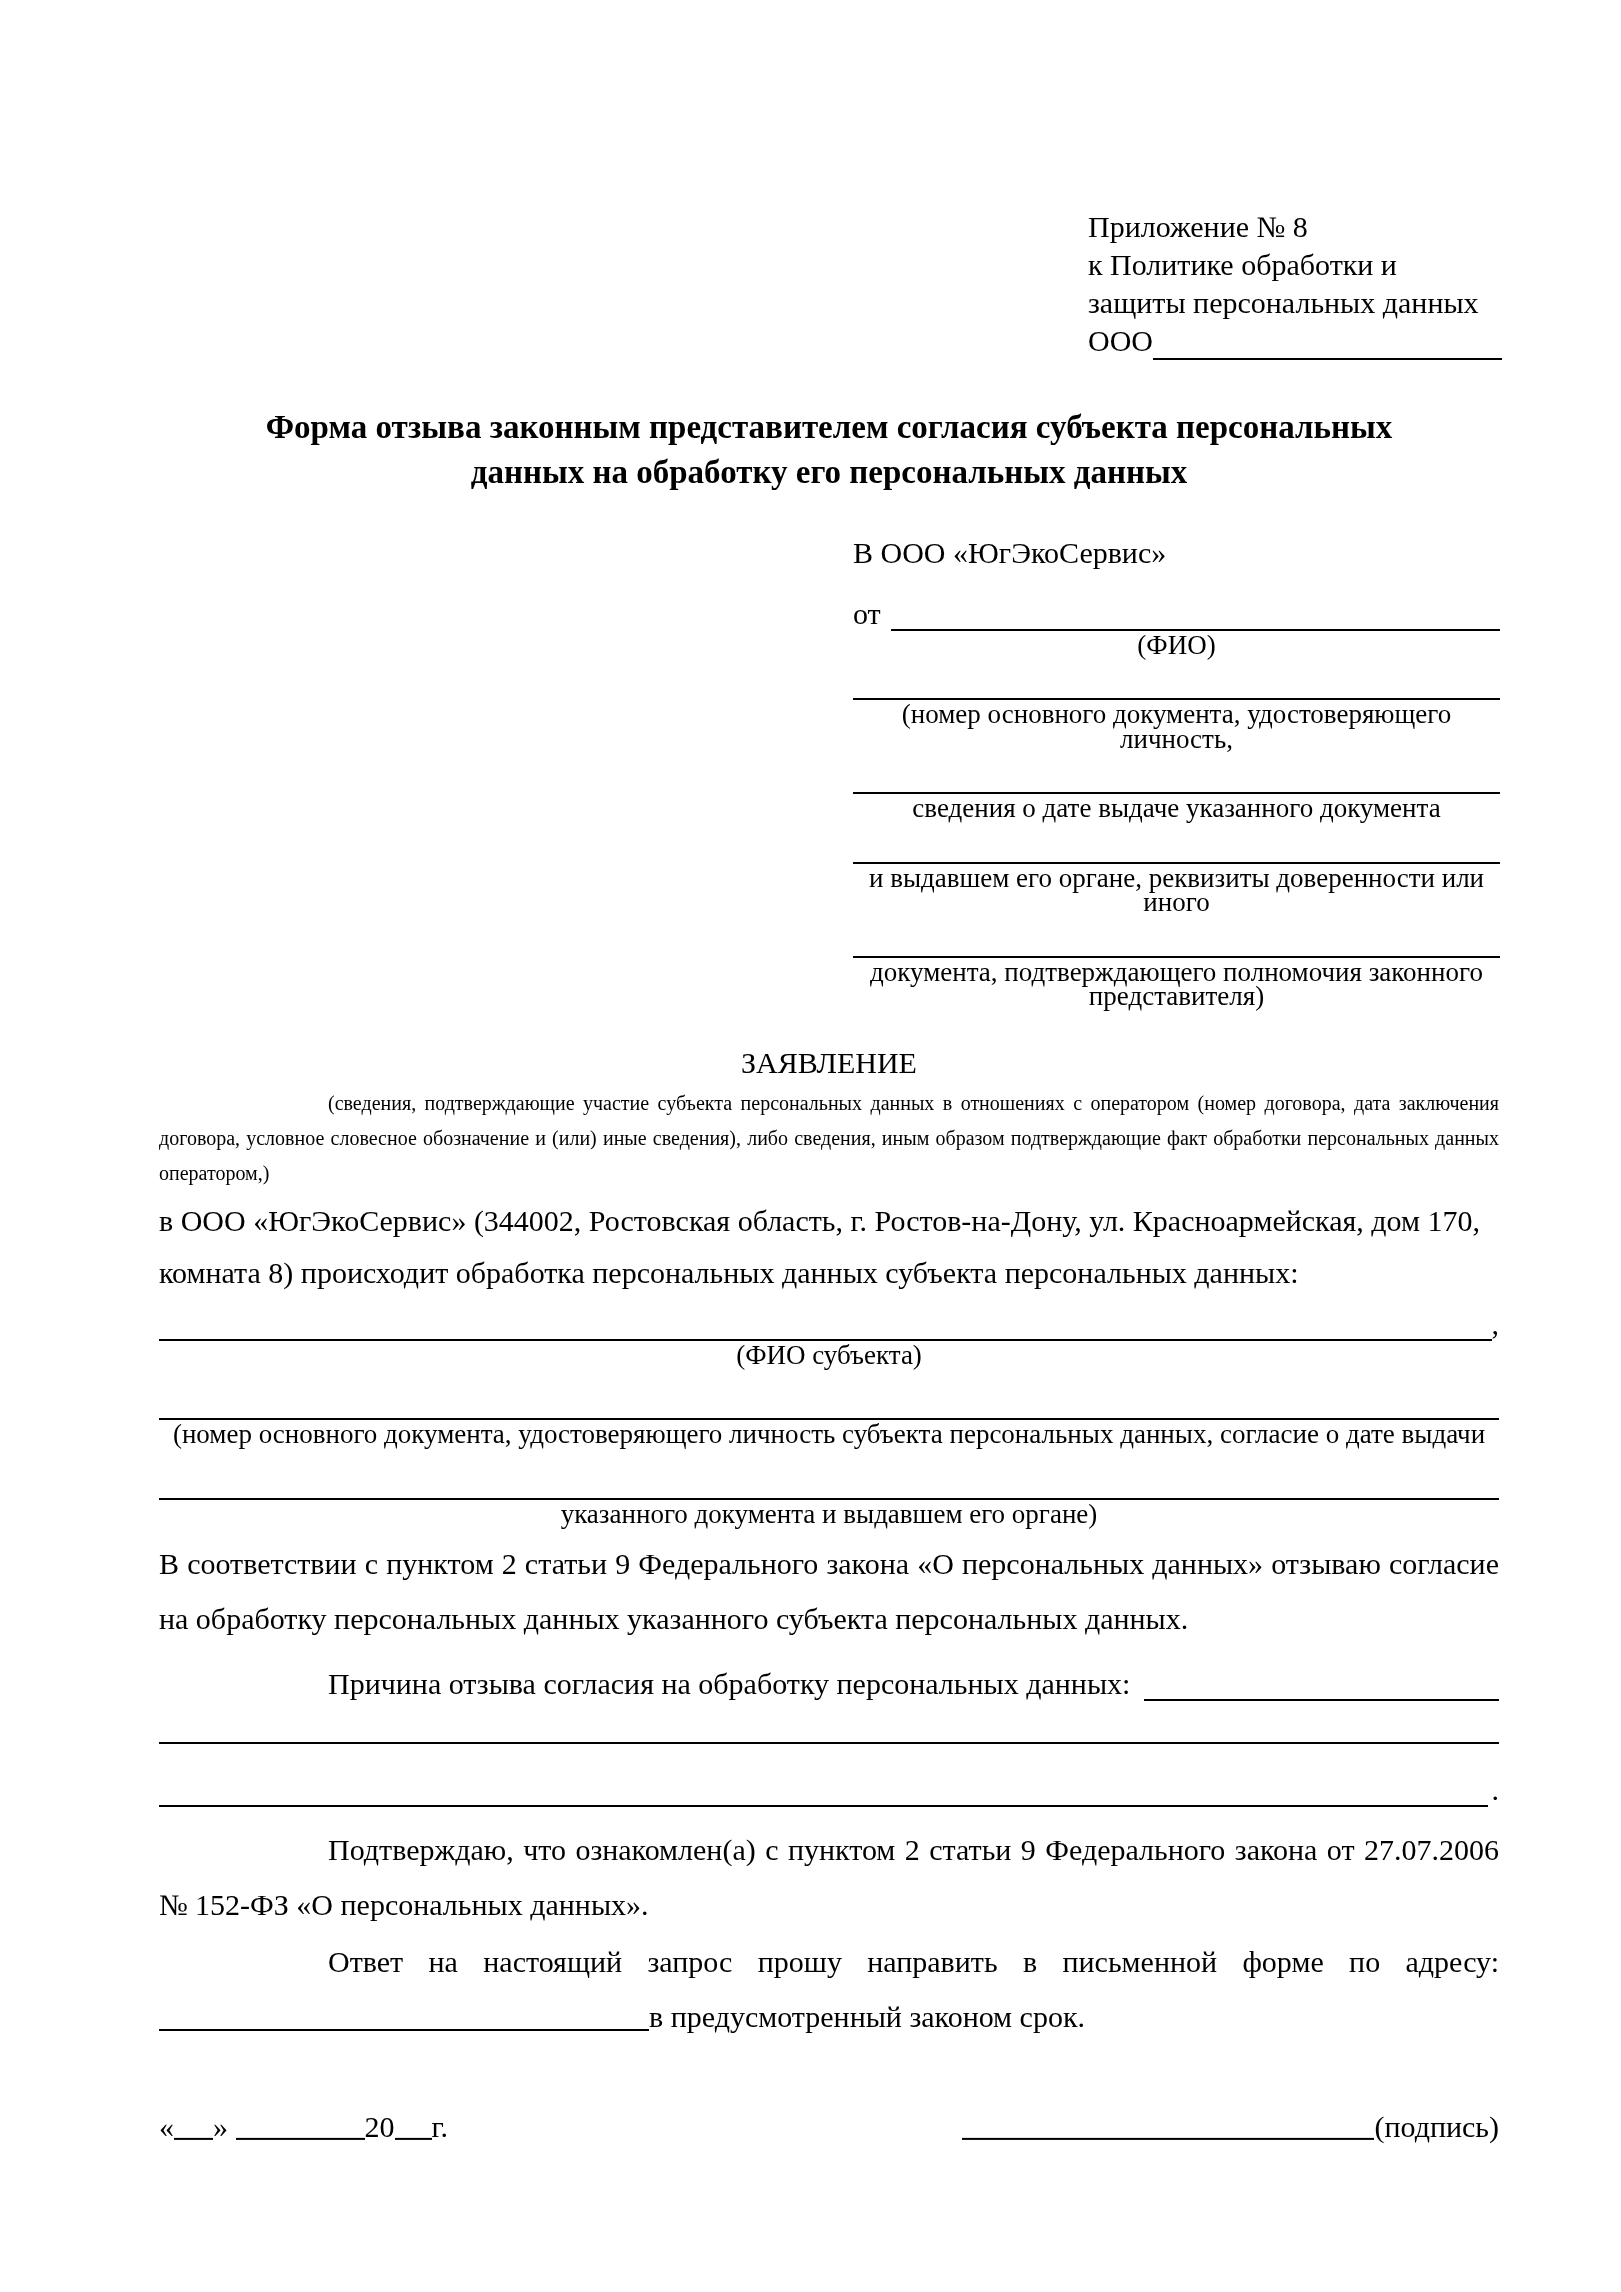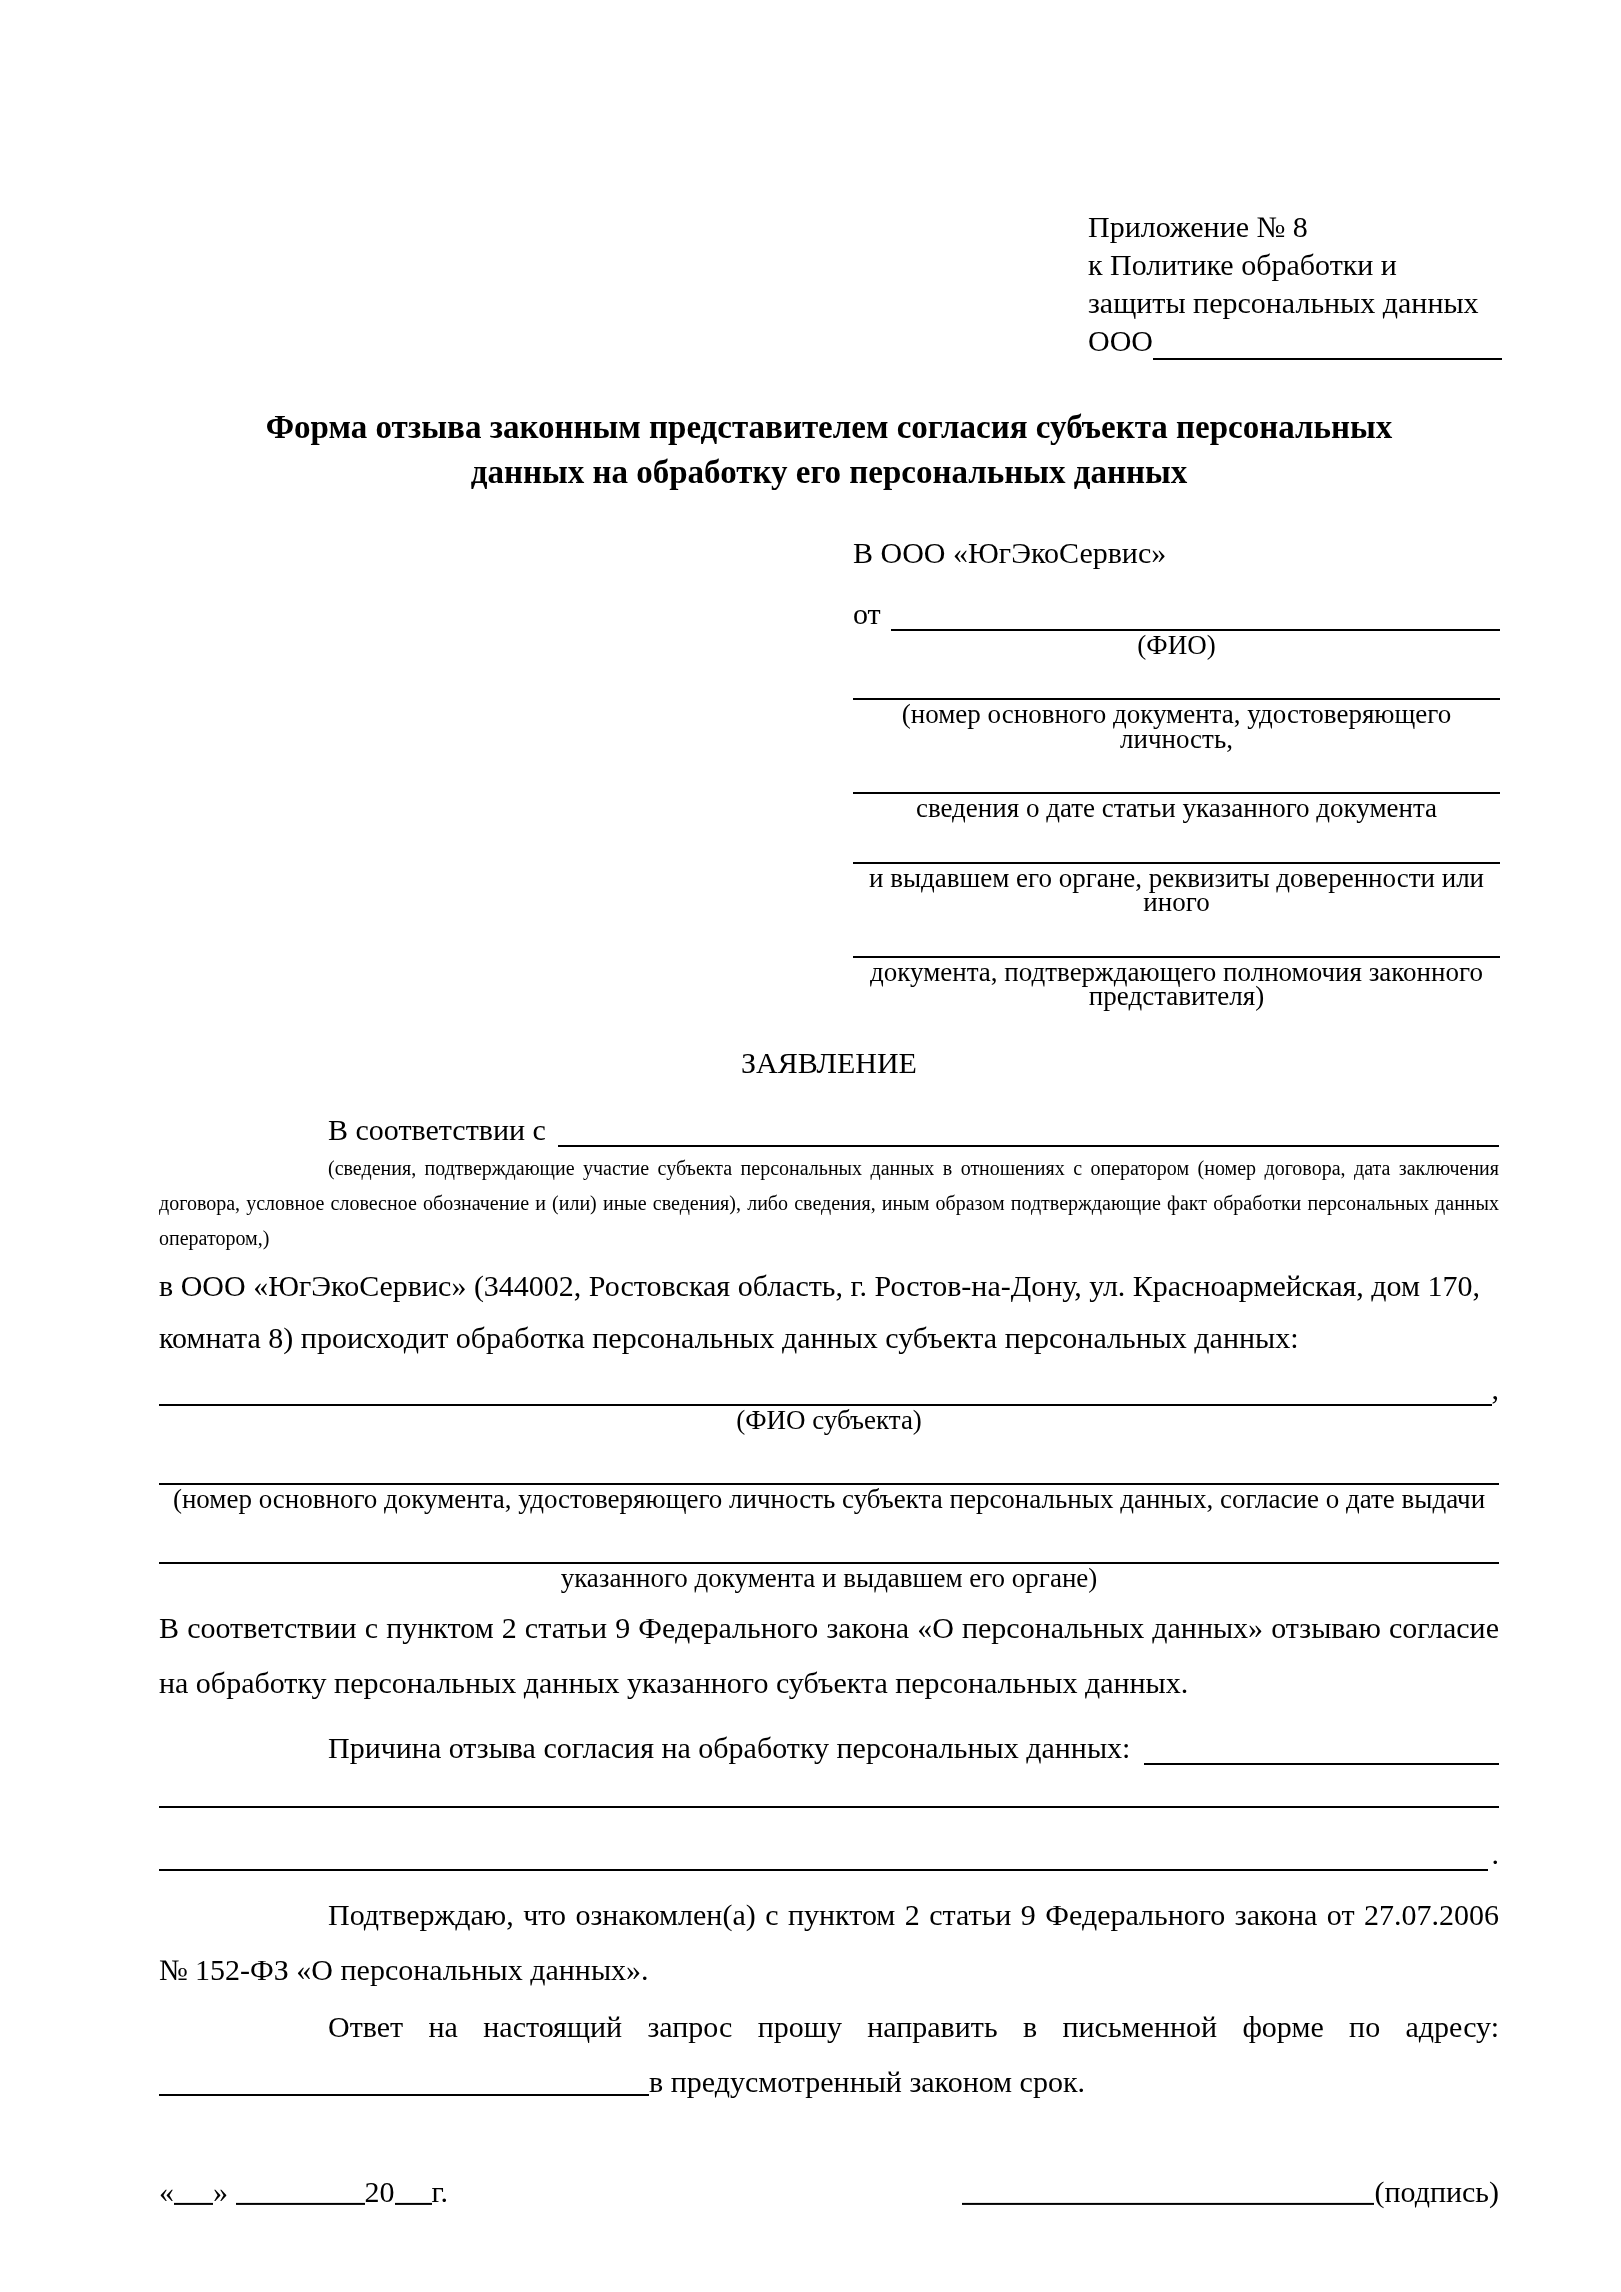--- a/index.html
+++ b/index.html
@@ -113,35 +113,31 @@
     <div class="from-row">
       <span>от</span>
       <span class="fill"></span>
     </div>
     <div class="caption">(ФИО)</div>
 
     <div class="wl"></div>
     <div class="caption">(номер основного документа, удостоверяющего личность,</div>
 
     <div class="wl"></div>
-    <div class="caption">сведения о дате статьи указанного документа</div>
+    <div class="caption">сведения о дате выдаче указанного документа</div>
 
     <div class="wl"></div>
     <div class="caption">и выдавшем его органе, реквизиты доверенности или иного</div>
 
     <div class="wl"></div>
     <div class="caption">документа, подтверждающего полномочия законного представителя)</div>
   </div>
 
   <div class="heading">ЗАЯВЛЕНИЕ</div>
 
-  <div class="accordance">
-    <span class="lead">В соответствии с</span>
-    <span class="fill"></span>
-  </div>
 
   <div class="note">(сведения, подтверждающие участие субъекта персональных данных в отношениях с оператором (номер договора, дата заключения договора, условное словесное обозначение и (или) иные сведения), либо сведения, иным образом подтверждающие факт обработки персональных данных оператором,)</div>
 
   <div class="op-para">в ООО «ЮгЭкоСервис» (344002, Ростовская область, г. Ростов-на-Дону, ул. Красноармейская, дом 170, комната 8) происходит обработка персональных данных субъекта персональных данных:</div>
 
   <div class="subject-row">
     <span class="fill"></span>
     <span>,</span>
   </div>
   <div class="caption">(ФИО субъекта)</div>

